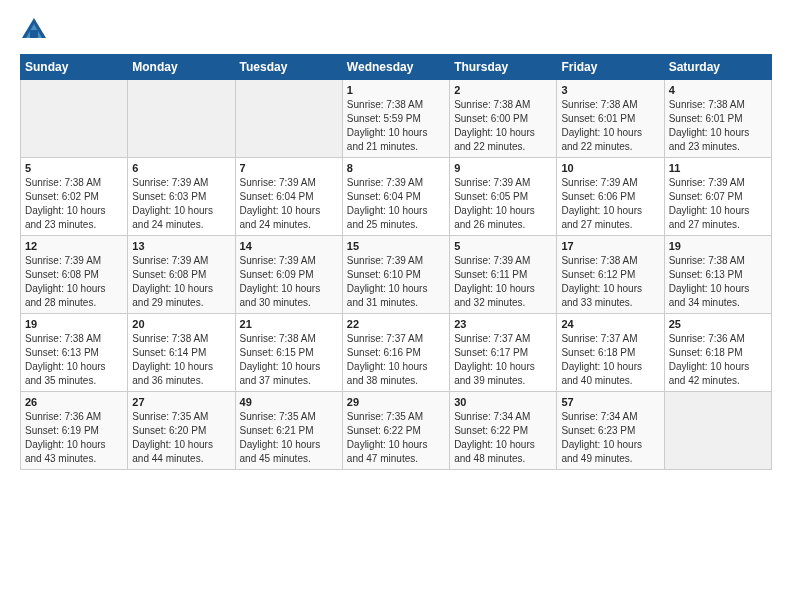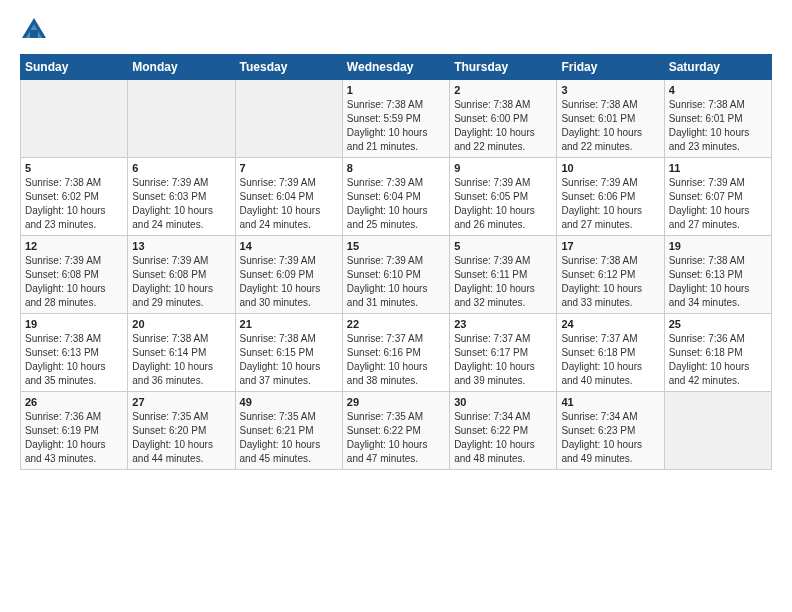--- a/index.html
+++ b/index.html
@@ -353,21 +353,21 @@
 and 47 minutes.</div>
           </td>
           <td>
             <span class="day-num">30</span>
             <div class="day-info" style="white-space: pre-line;">Sunrise: 7:34 AM
 Sunset: 6:22 PM
 Daylight: 10 hours
 and 48 minutes.</div>
           </td>
           <td>
-            <span class="day-num">41</span>
+            <span class="day-num">57</span>
             <div class="day-info" style="white-space: pre-line;">Sunrise: 7:34 AM
 Sunset: 6:23 PM
 Daylight: 10 hours
 and 49 minutes.</div>
           </td>
           <td class="empty"></td>
         </tr>
       </tbody>
   </table>
 </div>

